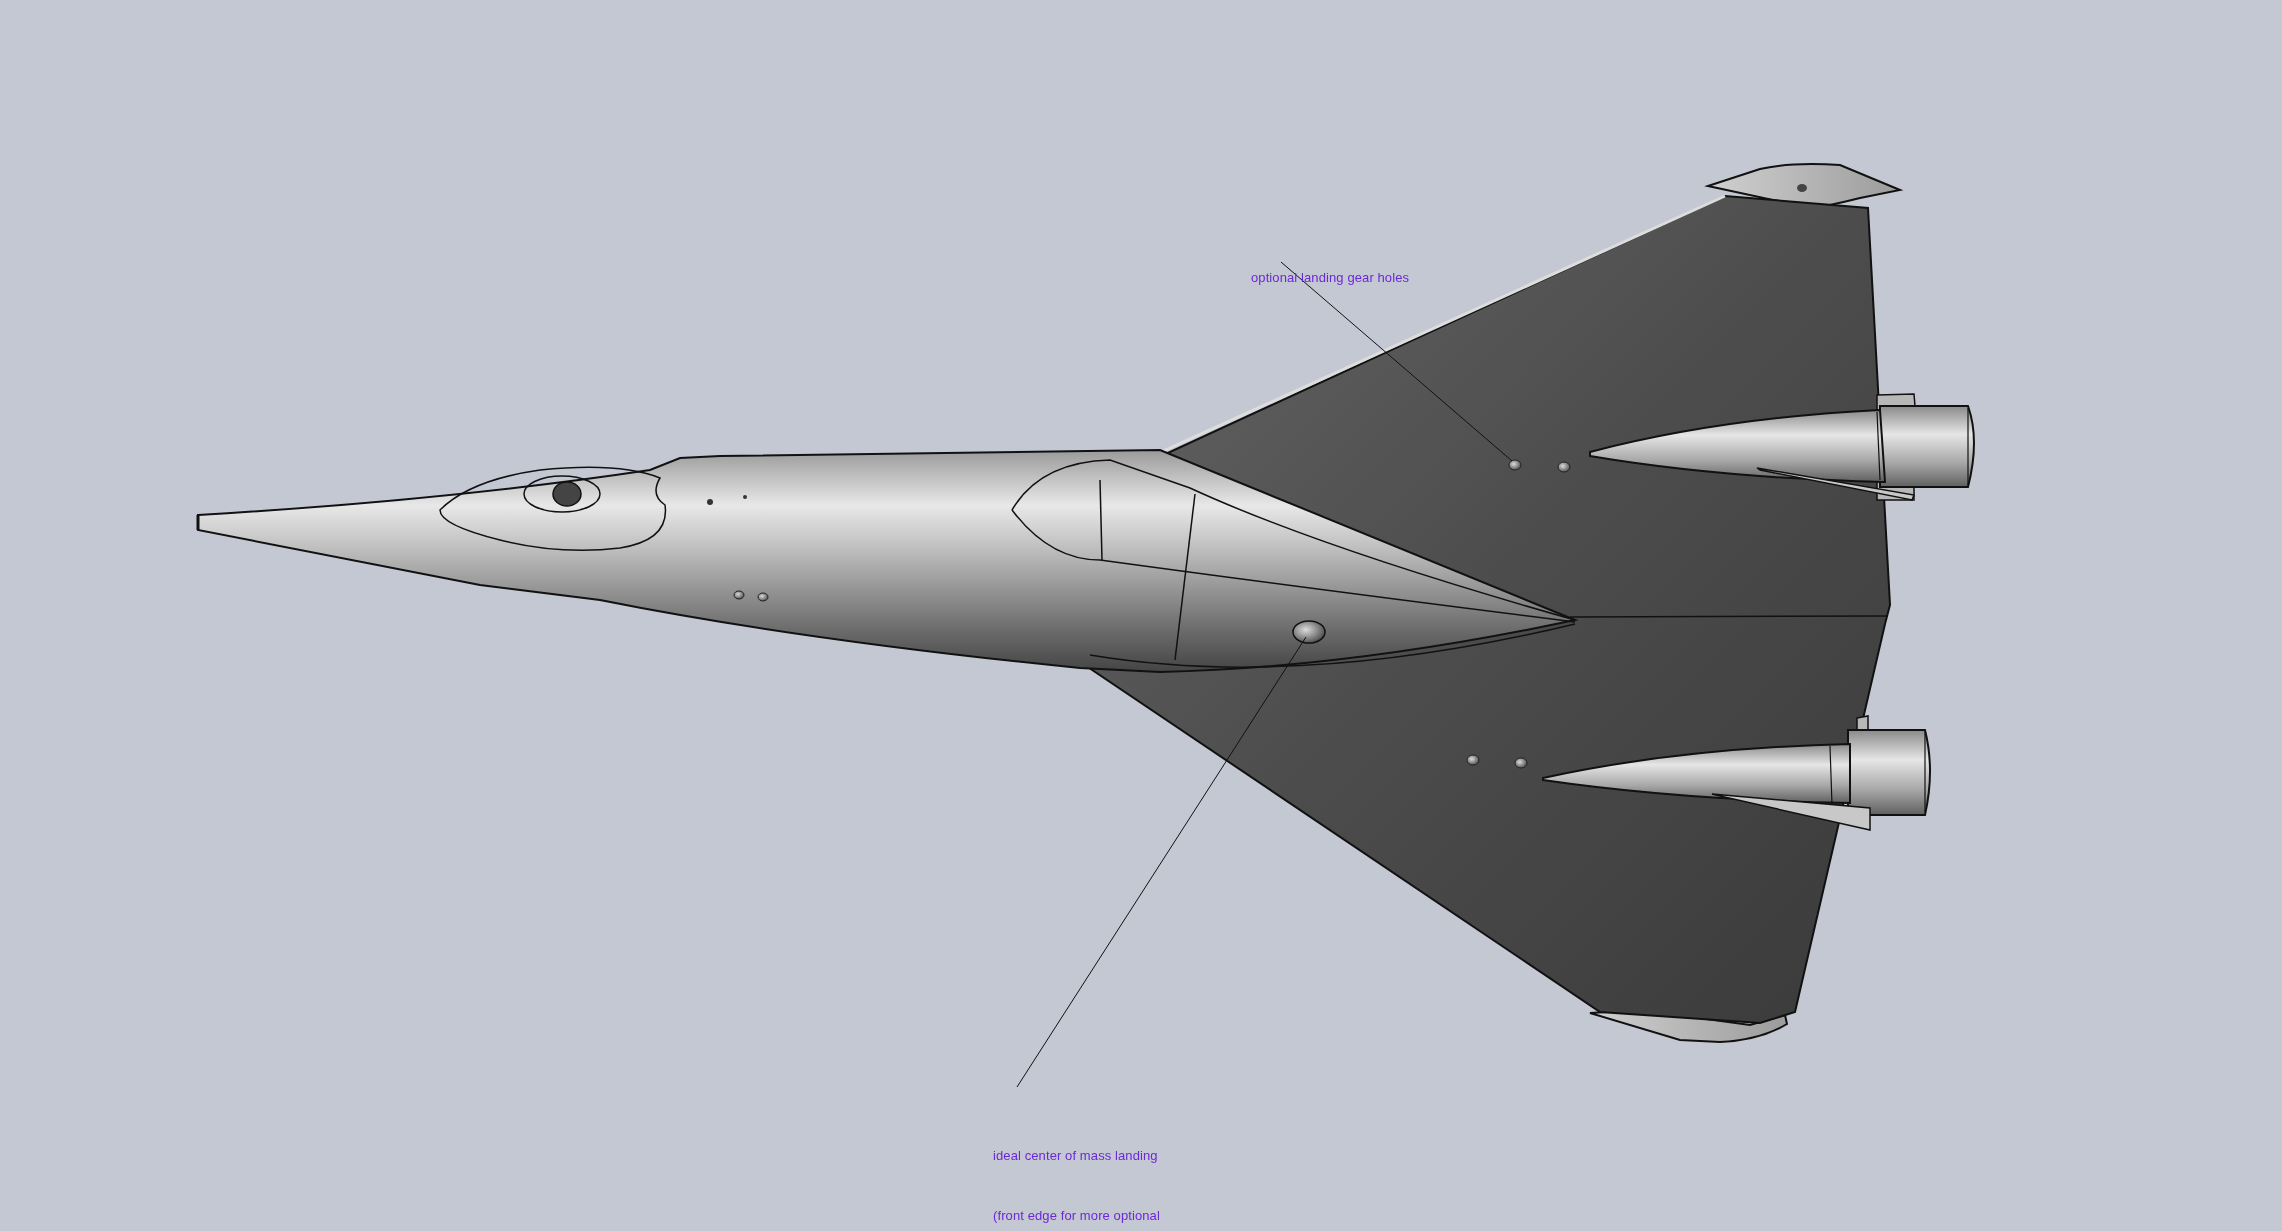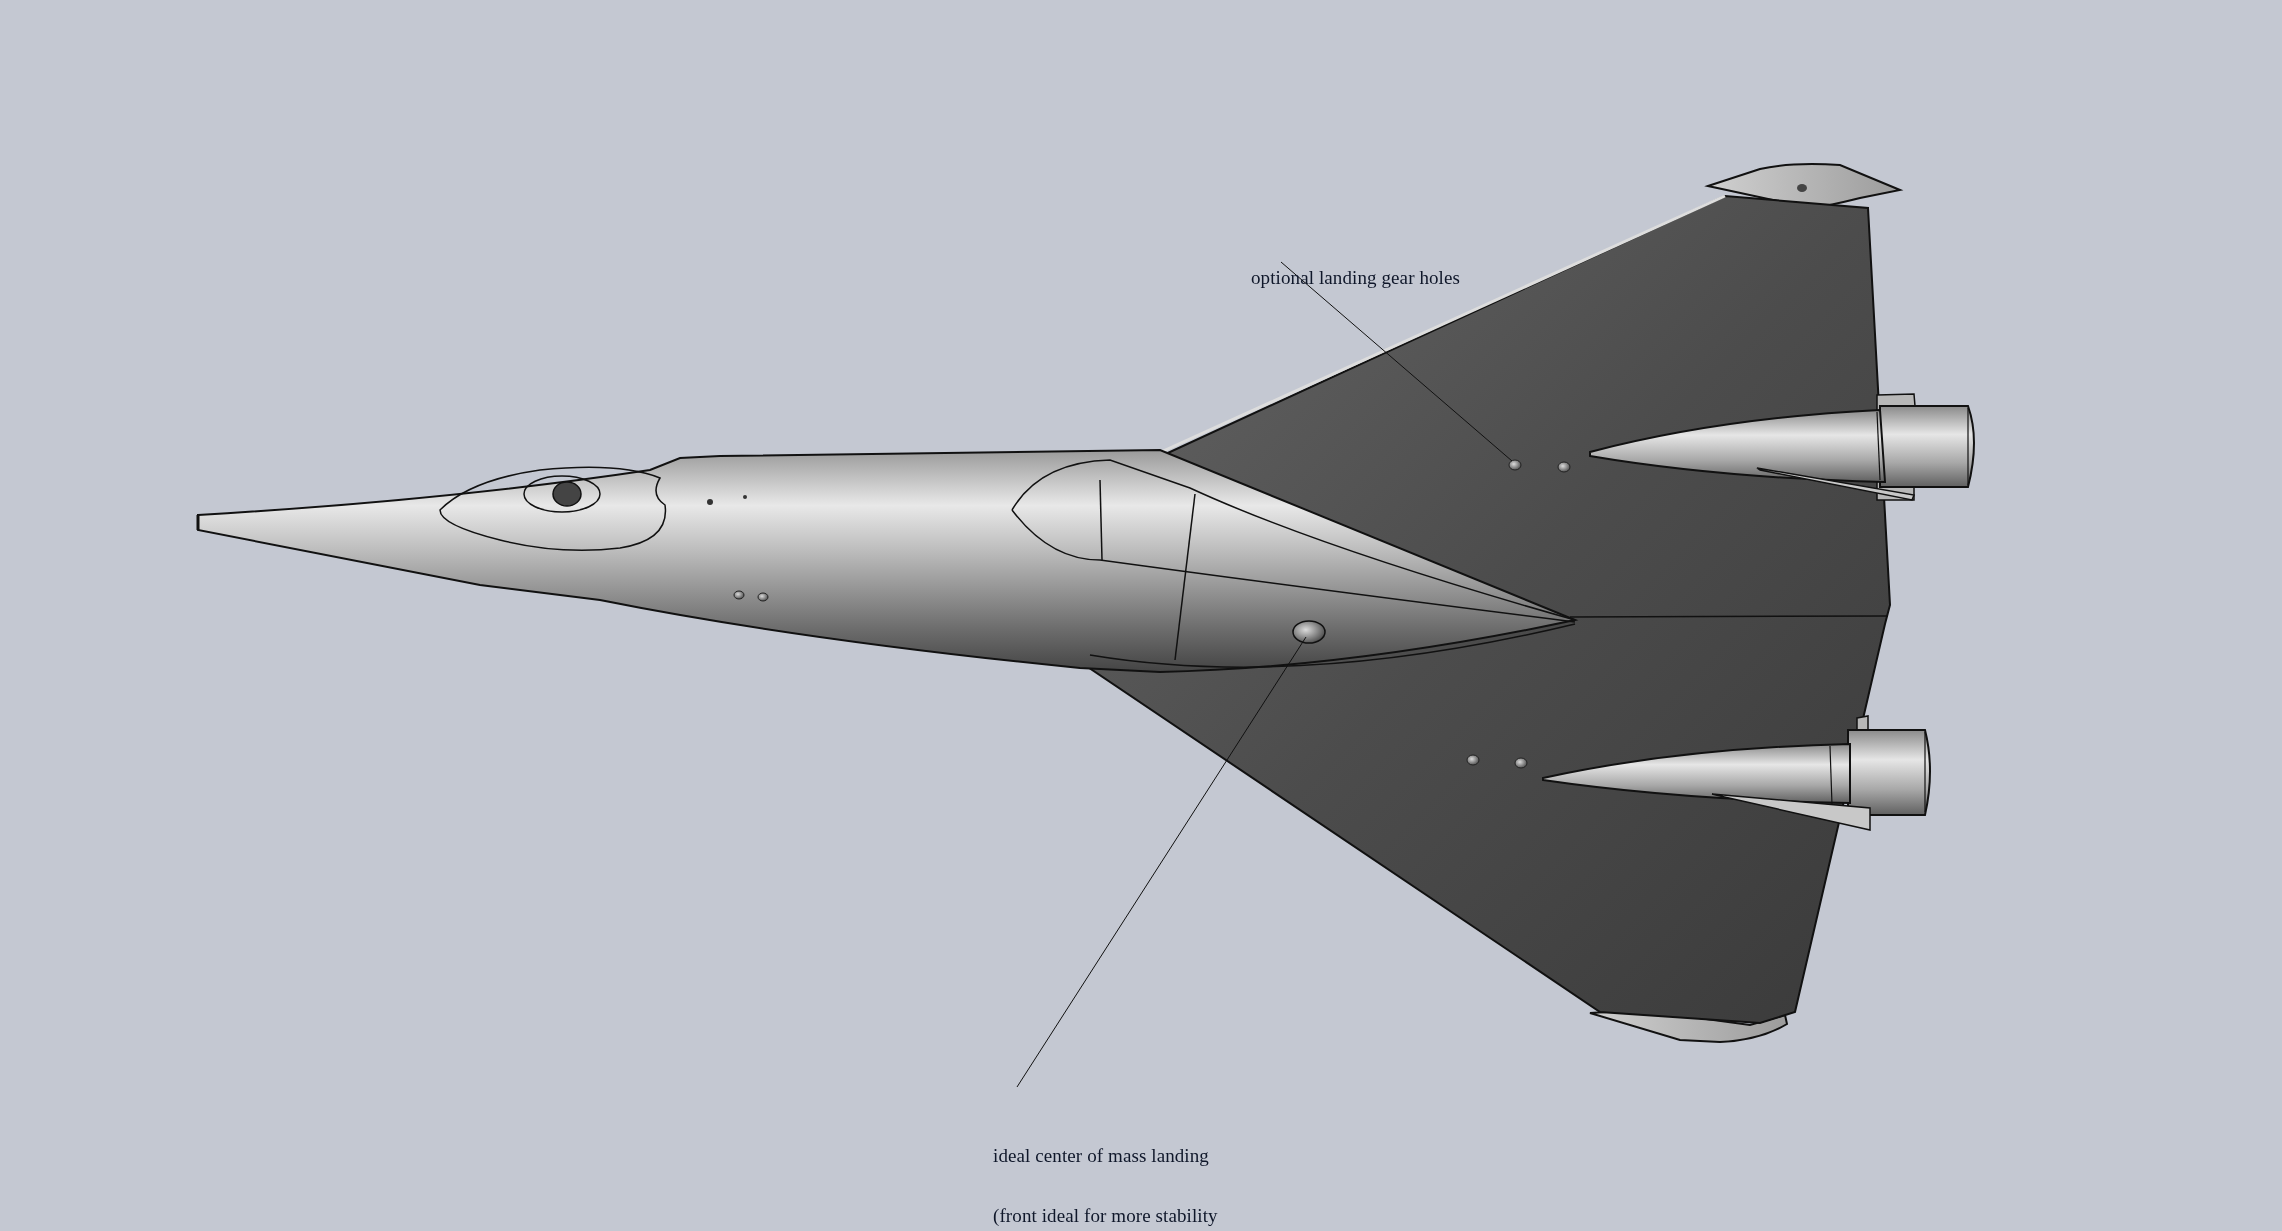--- a/index.html
+++ b/index.html
@@ -4,22 +4,22 @@
   <style>
     html, body { margin: 0; padding: 0; }
     body {
       width: 2282px; height: 1231px; overflow: hidden;
       background: #c4c8d2;
       font-family: "Liberation Sans", "DejaVu Sans", sans-serif;
       position: relative;
     }
     #scene { position: absolute; left: 0; top: 0; width: 2282px; height: 1231px; }
     .annot {
-      position: absolute; color: #0f172a; font-size: 19px; line-height: 20px;
-      white-space: pre; letter-spacing: 0.1px; font-family: Liberation Serif, serif;
+      position: absolute; color: #6d28d9; font-size: 13px; line-height: 20px;
+      white-space: pre; letter-spacing: 0.1px;
     }
     #annot-gear { left: 1251px; top: 228px; }
     #annot-com { left: 993px; top: 1106px; }
     .annot-line { display: block; }
   </style>
 </head>
 <body>
 
 <svg id="scene" viewBox="0 0 2282 1231" xmlns="http://www.w3.org/2000/svg">
   <defs>
@@ -118,16 +118,16 @@
   <line x1="1281" y1="262" x2="1512" y2="461" stroke="#111" stroke-width="1"></line>
   <line x1="1017" y1="1087" x2="1306" y2="637" stroke="#111" stroke-width="1"></line>
 </svg>
 
 <div id="annot-gear" class="annot">
   <span class="annot-line">optional landing gear holes</span>
 </div>
 
 <div id="annot-com" class="annot">
   <span class="annot-line">ideal center of mass landing</span>
-  <span class="annot-line">(front ideal for more stability</span>
+  <span class="annot-line">(front edge for more optional</span>
   
   
 </div>
 
 </body></html>

